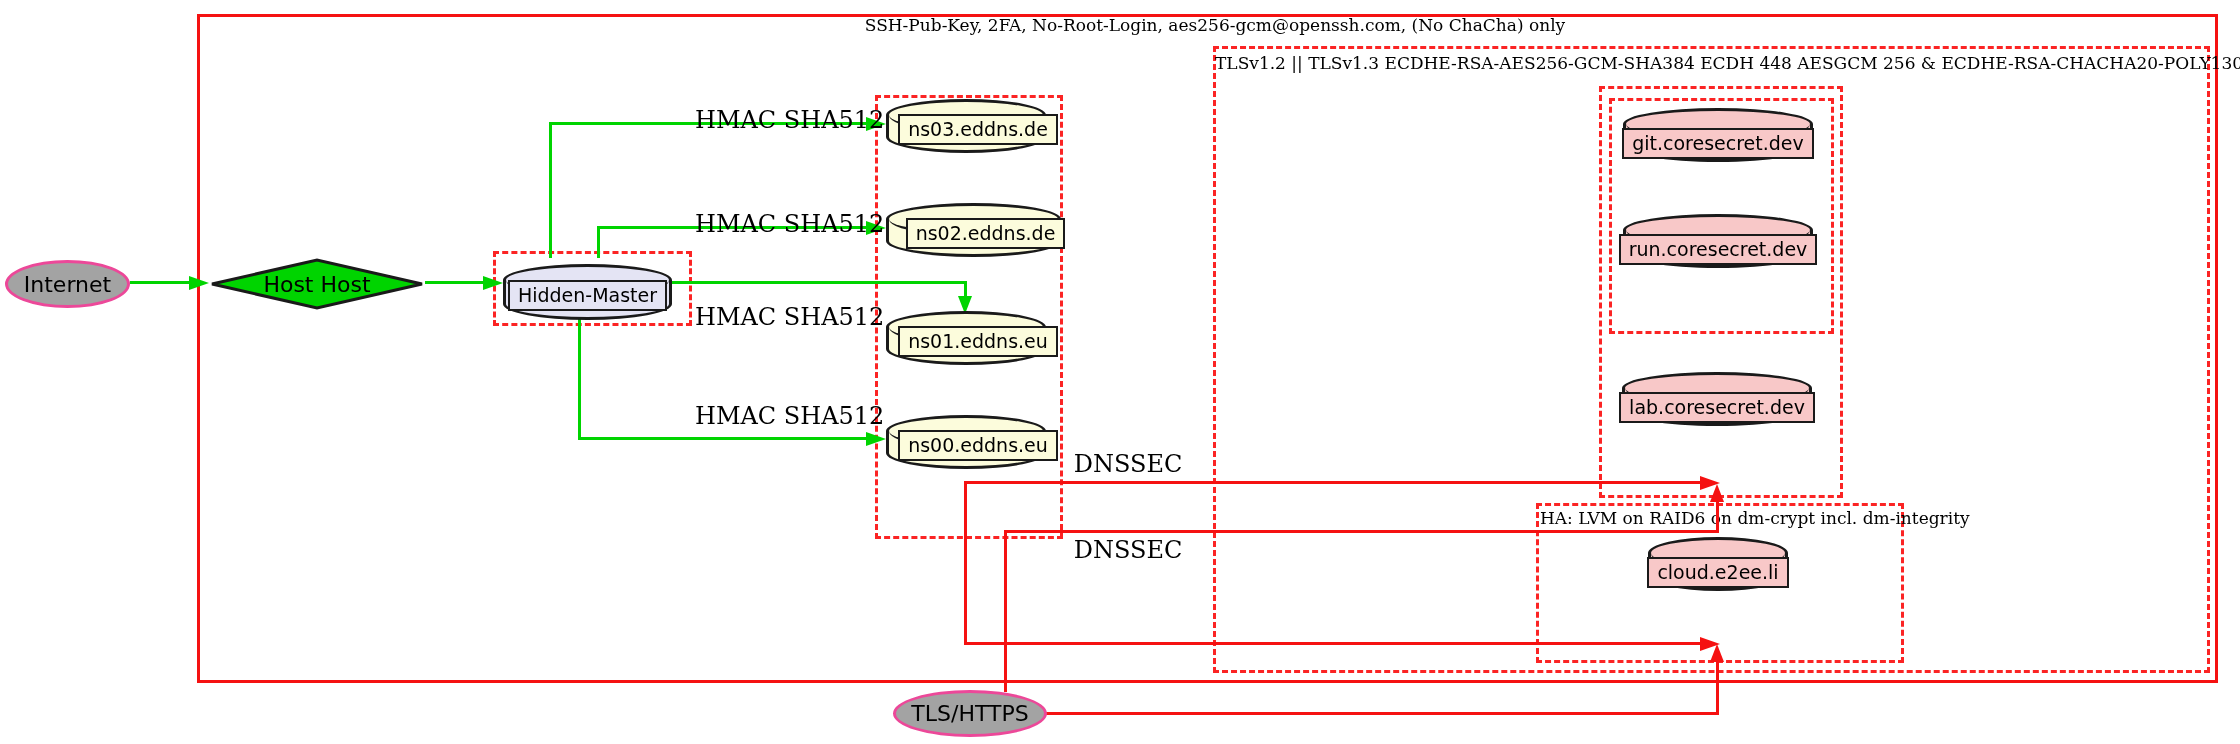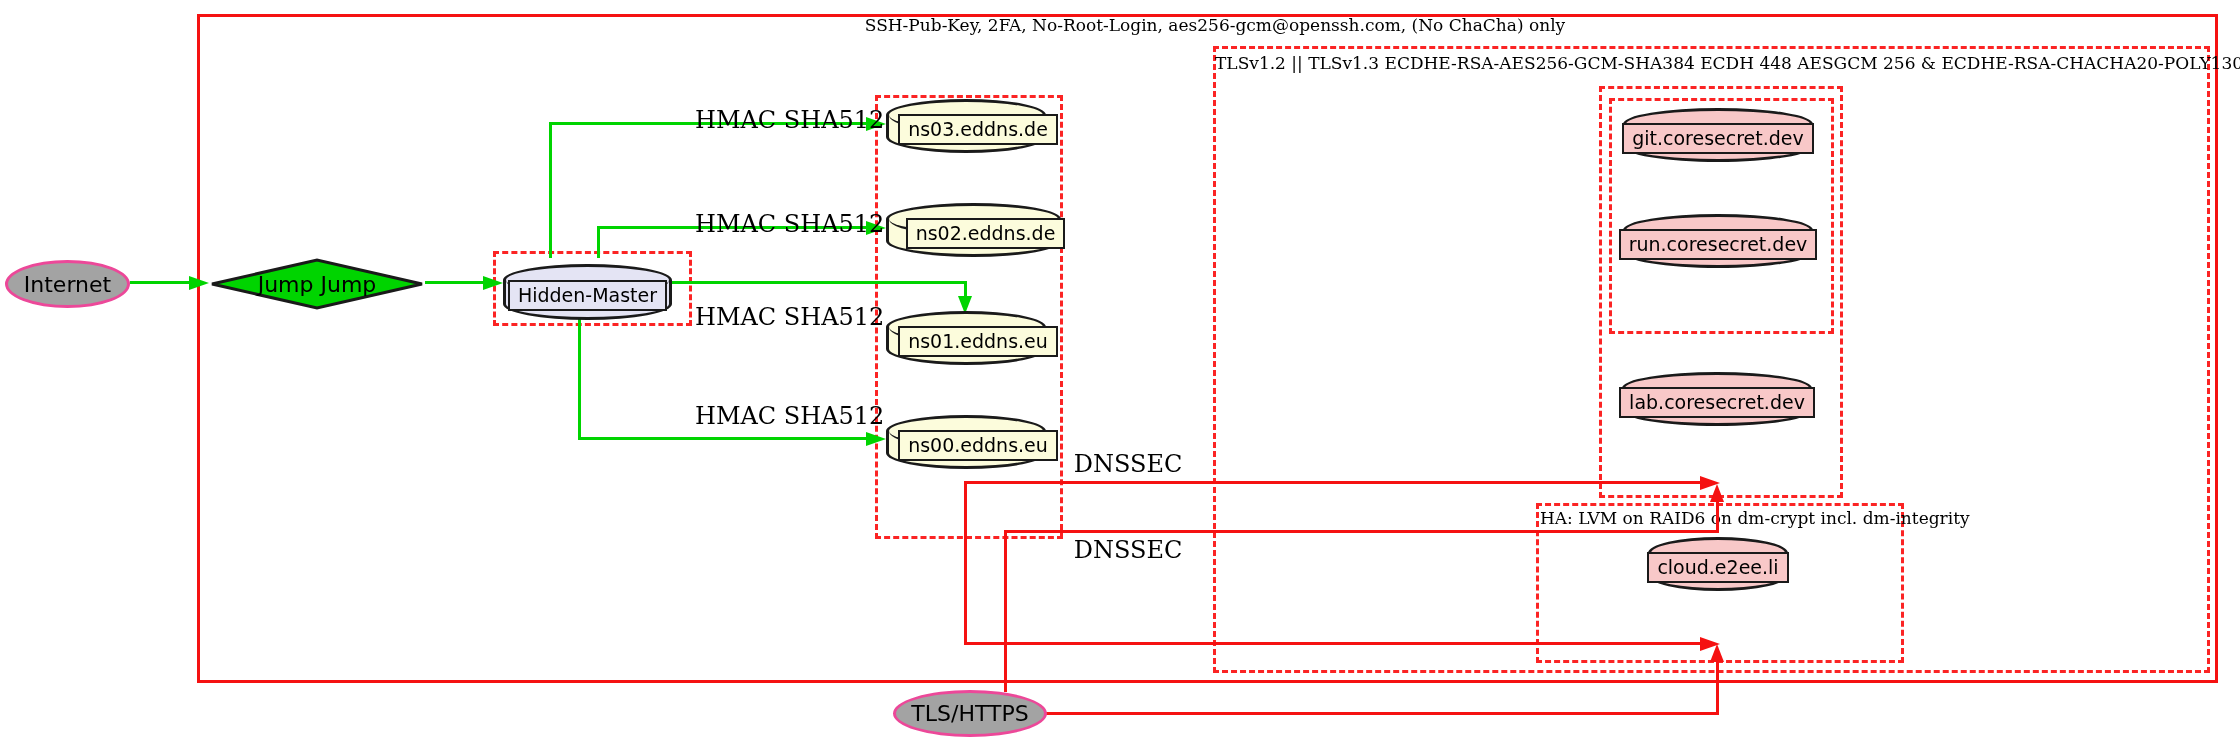--- a/index.html
+++ b/index.html
@@ -23,21 +23,21 @@
   .ell{position:absolute;background:#a3a3a3;border:3px solid #ec4899;border-radius:50%;
        display:flex;align-items:center;justify-content:center;font-size:22px;box-sizing:border-box;}
   .cyl{position:absolute;border:3px solid #1a1a1a;border-radius:50%/16px;box-sizing:border-box;
        display:flex;align-items:center;justify-content:center;padding-top:7px;}
   .cyl::before{content:"";position:absolute;top:0;left:0;right:0;height:26px;box-sizing:border-box;
        border-bottom:3px solid #1a1a1a;border-radius:50%/100%;}
   .cyl .lbl{position:relative;border:2px solid #1a1a1a;background:inherit;padding:2px 8px 3px;
        font-size:19px;white-space:nowrap;z-index:2;}
   .fill-yellow{background:#fcfcdc;padding-left:24px;}
   .fill-lav{background:#e4e4f4;}
-  .fill-pink{background:#f8c8c8;}
+  .fill-pink{background:#f8c8c8;align-items:flex-end;}
   .diamond{position:absolute;}
   .diamond .dlbl{position:absolute;left:0;top:0;width:100%;height:100%;display:flex;
        align-items:center;justify-content:center;font-size:22px;}
   
   .serif{position:absolute;font-family:"DejaVu Serif","Liberation Serif",serif;text-align:center;white-space:nowrap;}
   .elabel{font-size:24px;}
   .note{font-size:17px;}
 </style>
 </head>
 <body>
@@ -101,21 +101,21 @@
   <div class="serif elabel" style="left:1048px;top:536px;width:160px;">DNSSEC</div>
 
   <div class="ell" style="left:5px;top:260px;width:125px;height:48px;">
     <span>Internet</span>
   </div>
 
   <div class="diamond" style="left:209px;top:258px;width:216px;height:52px;">
     <svg width="216" height="52">
       <polygon points="3,26 108,2 213,26 108,50" fill="#00d400" stroke="#1a1a1a" stroke-width="3"></polygon>
     </svg>
-    <div class="dlbl">Jump Jump</div>
+    <div class="dlbl">Host Host</div>
   </div>
 
   <div class="cyl fill-lav" style="left:503px;top:264px;width:169px;height:56px;">
     <span class="lbl">Hidden-Master</span>
   </div>
 
   <div class="cyl fill-yellow" style="left:886px;top:99px;width:160px;height:54px;">
     <span class="lbl">ns03.eddns.de</span>
   </div>
   <div class="cyl fill-yellow" style="left:886px;top:203px;width:175px;height:54px;">

